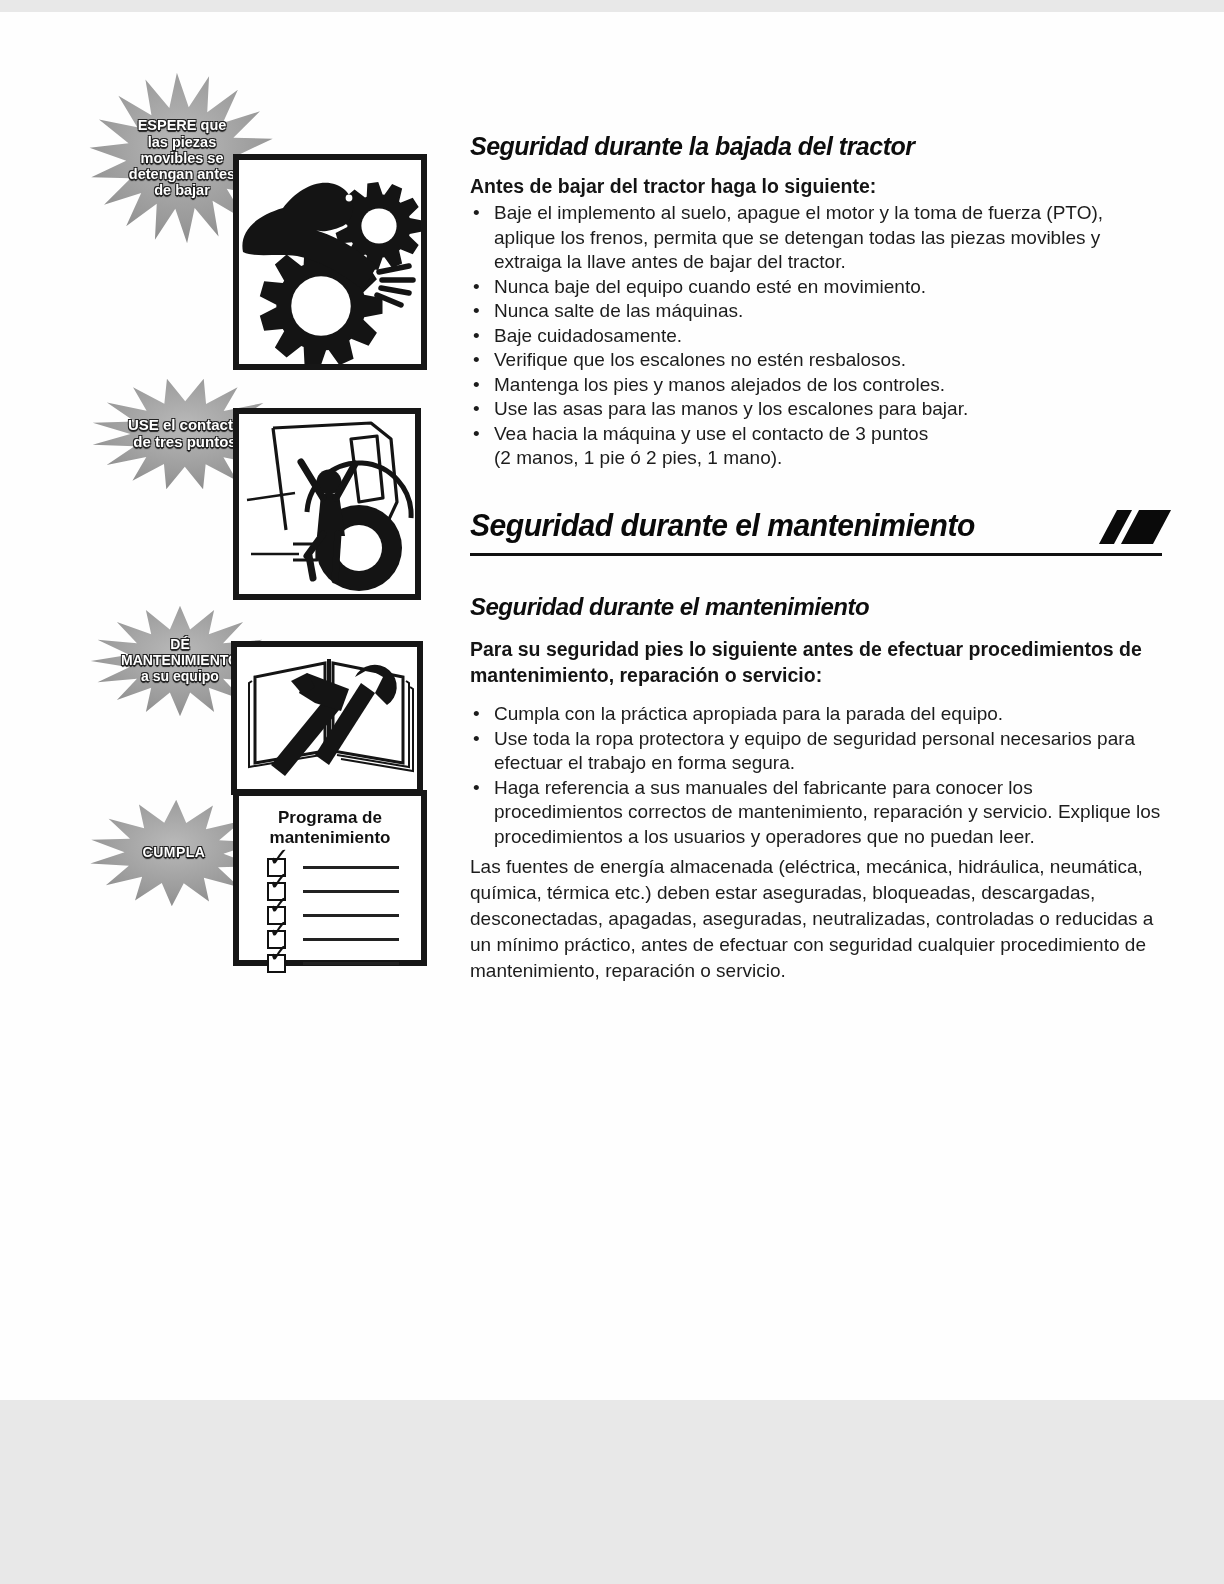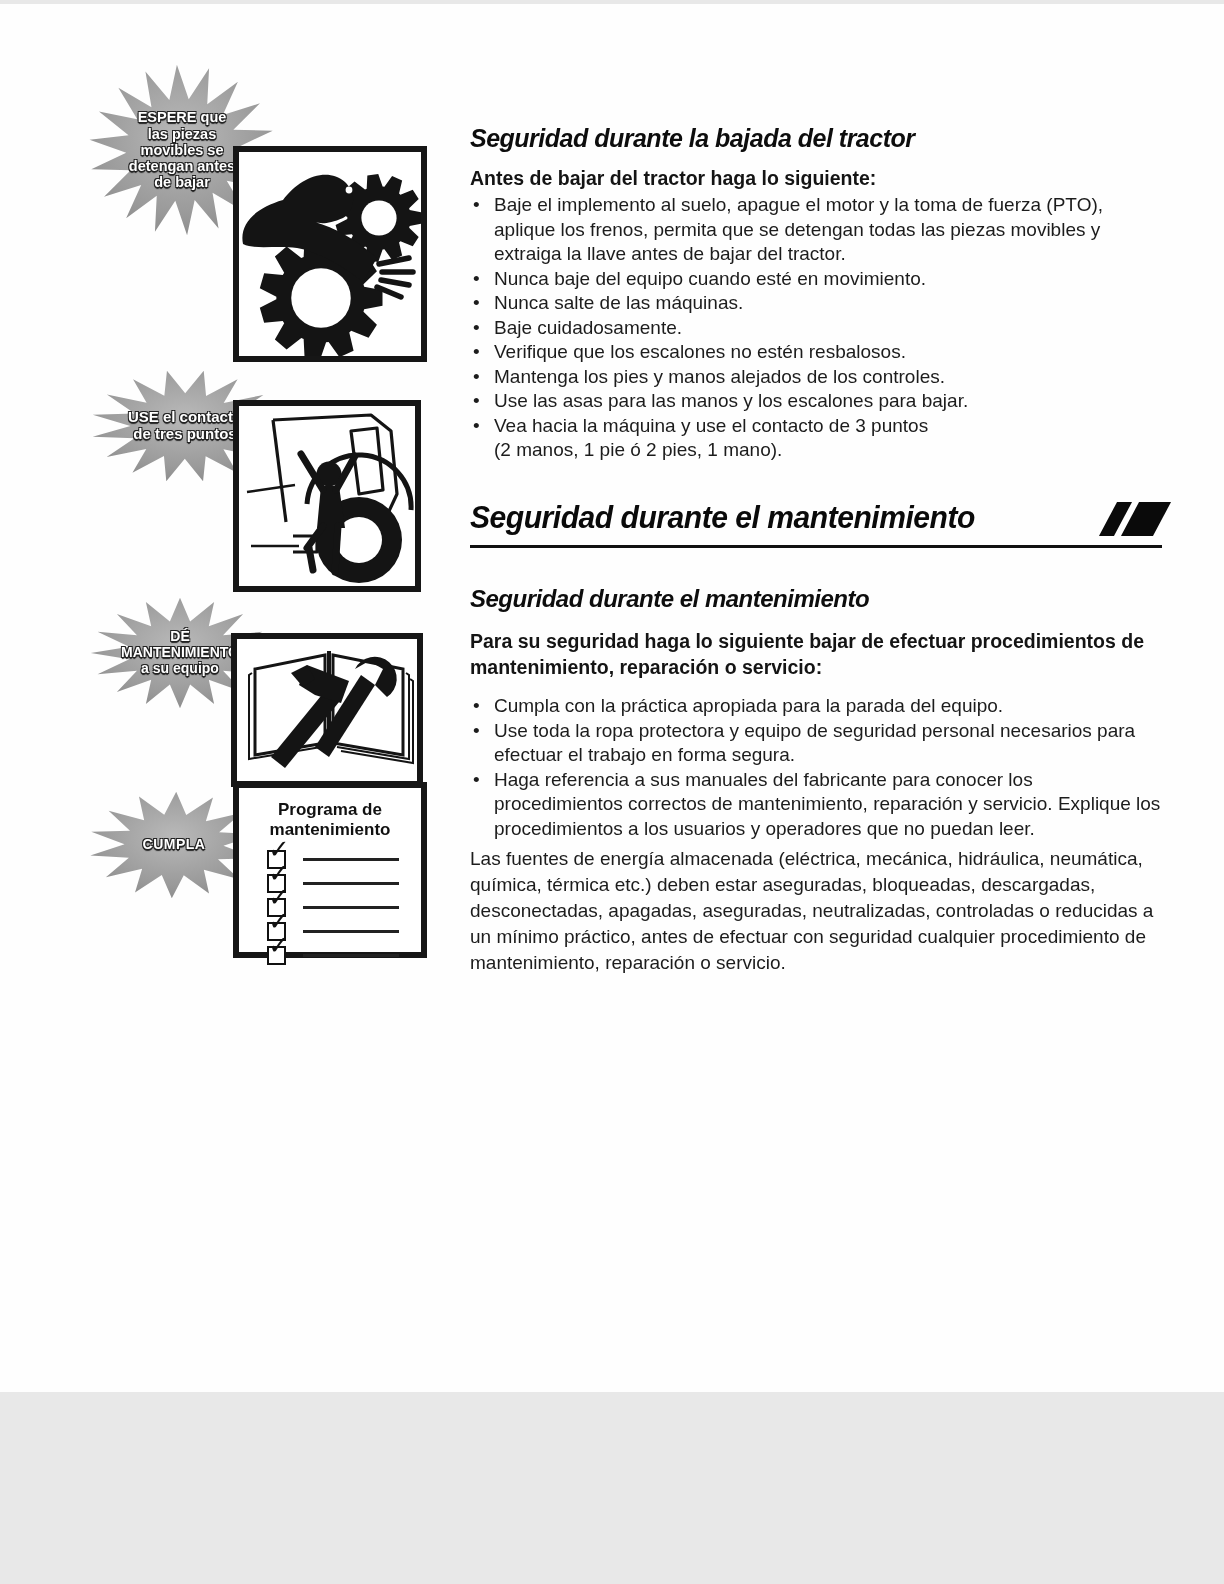--- a/index.html
+++ b/index.html
@@ -1,16 +1,16 @@
 <!DOCTYPE html>
 <html><head>
 <meta charset="utf-8">
 <style>
   html,body{margin:0;padding:0;background:#e8e8e8;}
-  .page{position:relative;width:1224px;height:1388px;background:#fefefe;margin:4px auto;
+  .page{position:relative;width:1224px;height:1388px;background:#fefefe;margin:12px auto;
         font-family:"Liberation Sans","DejaVu Sans",sans-serif;color:#1a1a1a;overflow:hidden;}
   .abs{position:absolute;}
 
   
   .starburst{position:absolute;}
   .star-svg{position:absolute;inset:0;width:100%;height:100%;}
   .star-label{position:absolute;inset:0;display:flex;flex-direction:column;align-items:center;justify-content:center;
     color:#fff;font-weight:bold;text-align:center;line-height:1.12;
     text-shadow:-1px -1px 0 #222,1px -1px 0 #222,-1px 1px 0 #222,1px 1px 0 #222,0 2px 1px #222;}
   .star-label span{display:block;}
@@ -235,21 +235,21 @@
   <div class="abs col banner" style="top:496px;">
     <span class="banner-title">Seguridad durante el mantenimiento</span>
     <span class="slash-logo">
         <i class="slash-a"></i>
         <i class="slash-b"></i>
       </span>
   </div>
 
   <div class="abs col h-italic subtitle" style="top:581px;">Seguridad durante el mantenimiento</div>
 
-  <div class="abs col lead" style="top:624px;">Para su seguridad haga lo siguiente bajar de efectuar procedimientos de mantenimiento, reparación o servicio:</div>
+  <div class="abs col lead" style="top:624px;">Para su seguridad pies lo siguiente antes de efectuar procedimientos de mantenimiento, reparación o servicio:</div>
 
   <ul class="abs col body-ul" style="top:690px;">
     <li>Cumpla con la práctica apropiada para la parada del equipo.</li>
     <li>Use toda la ropa protectora y equipo de seguridad personal necesarios para efectuar el trabajo en forma segura.</li>
     <li>Haga referencia a sus manuales del fabricante para conocer los procedimientos correctos de mantenimiento, reparación y servicio. Explique los procedimientos a los usuarios y operadores que no puedan leer.</li>
   </ul>
 
   <div class="abs col para" style="top:842px;">Las fuentes de energía almacenada (eléctrica, mecánica, hidráulica, neumática, química, térmica etc.) deben estar aseguradas, bloqueadas, descargadas, desconectadas, apagadas, aseguradas, neutralizadas, controladas o reducidas a un mínimo práctico, antes de efectuar con seguridad cualquier procedimiento de mantenimiento, reparación o servicio.</div>
 
   <div class="footer-rule"></div>

